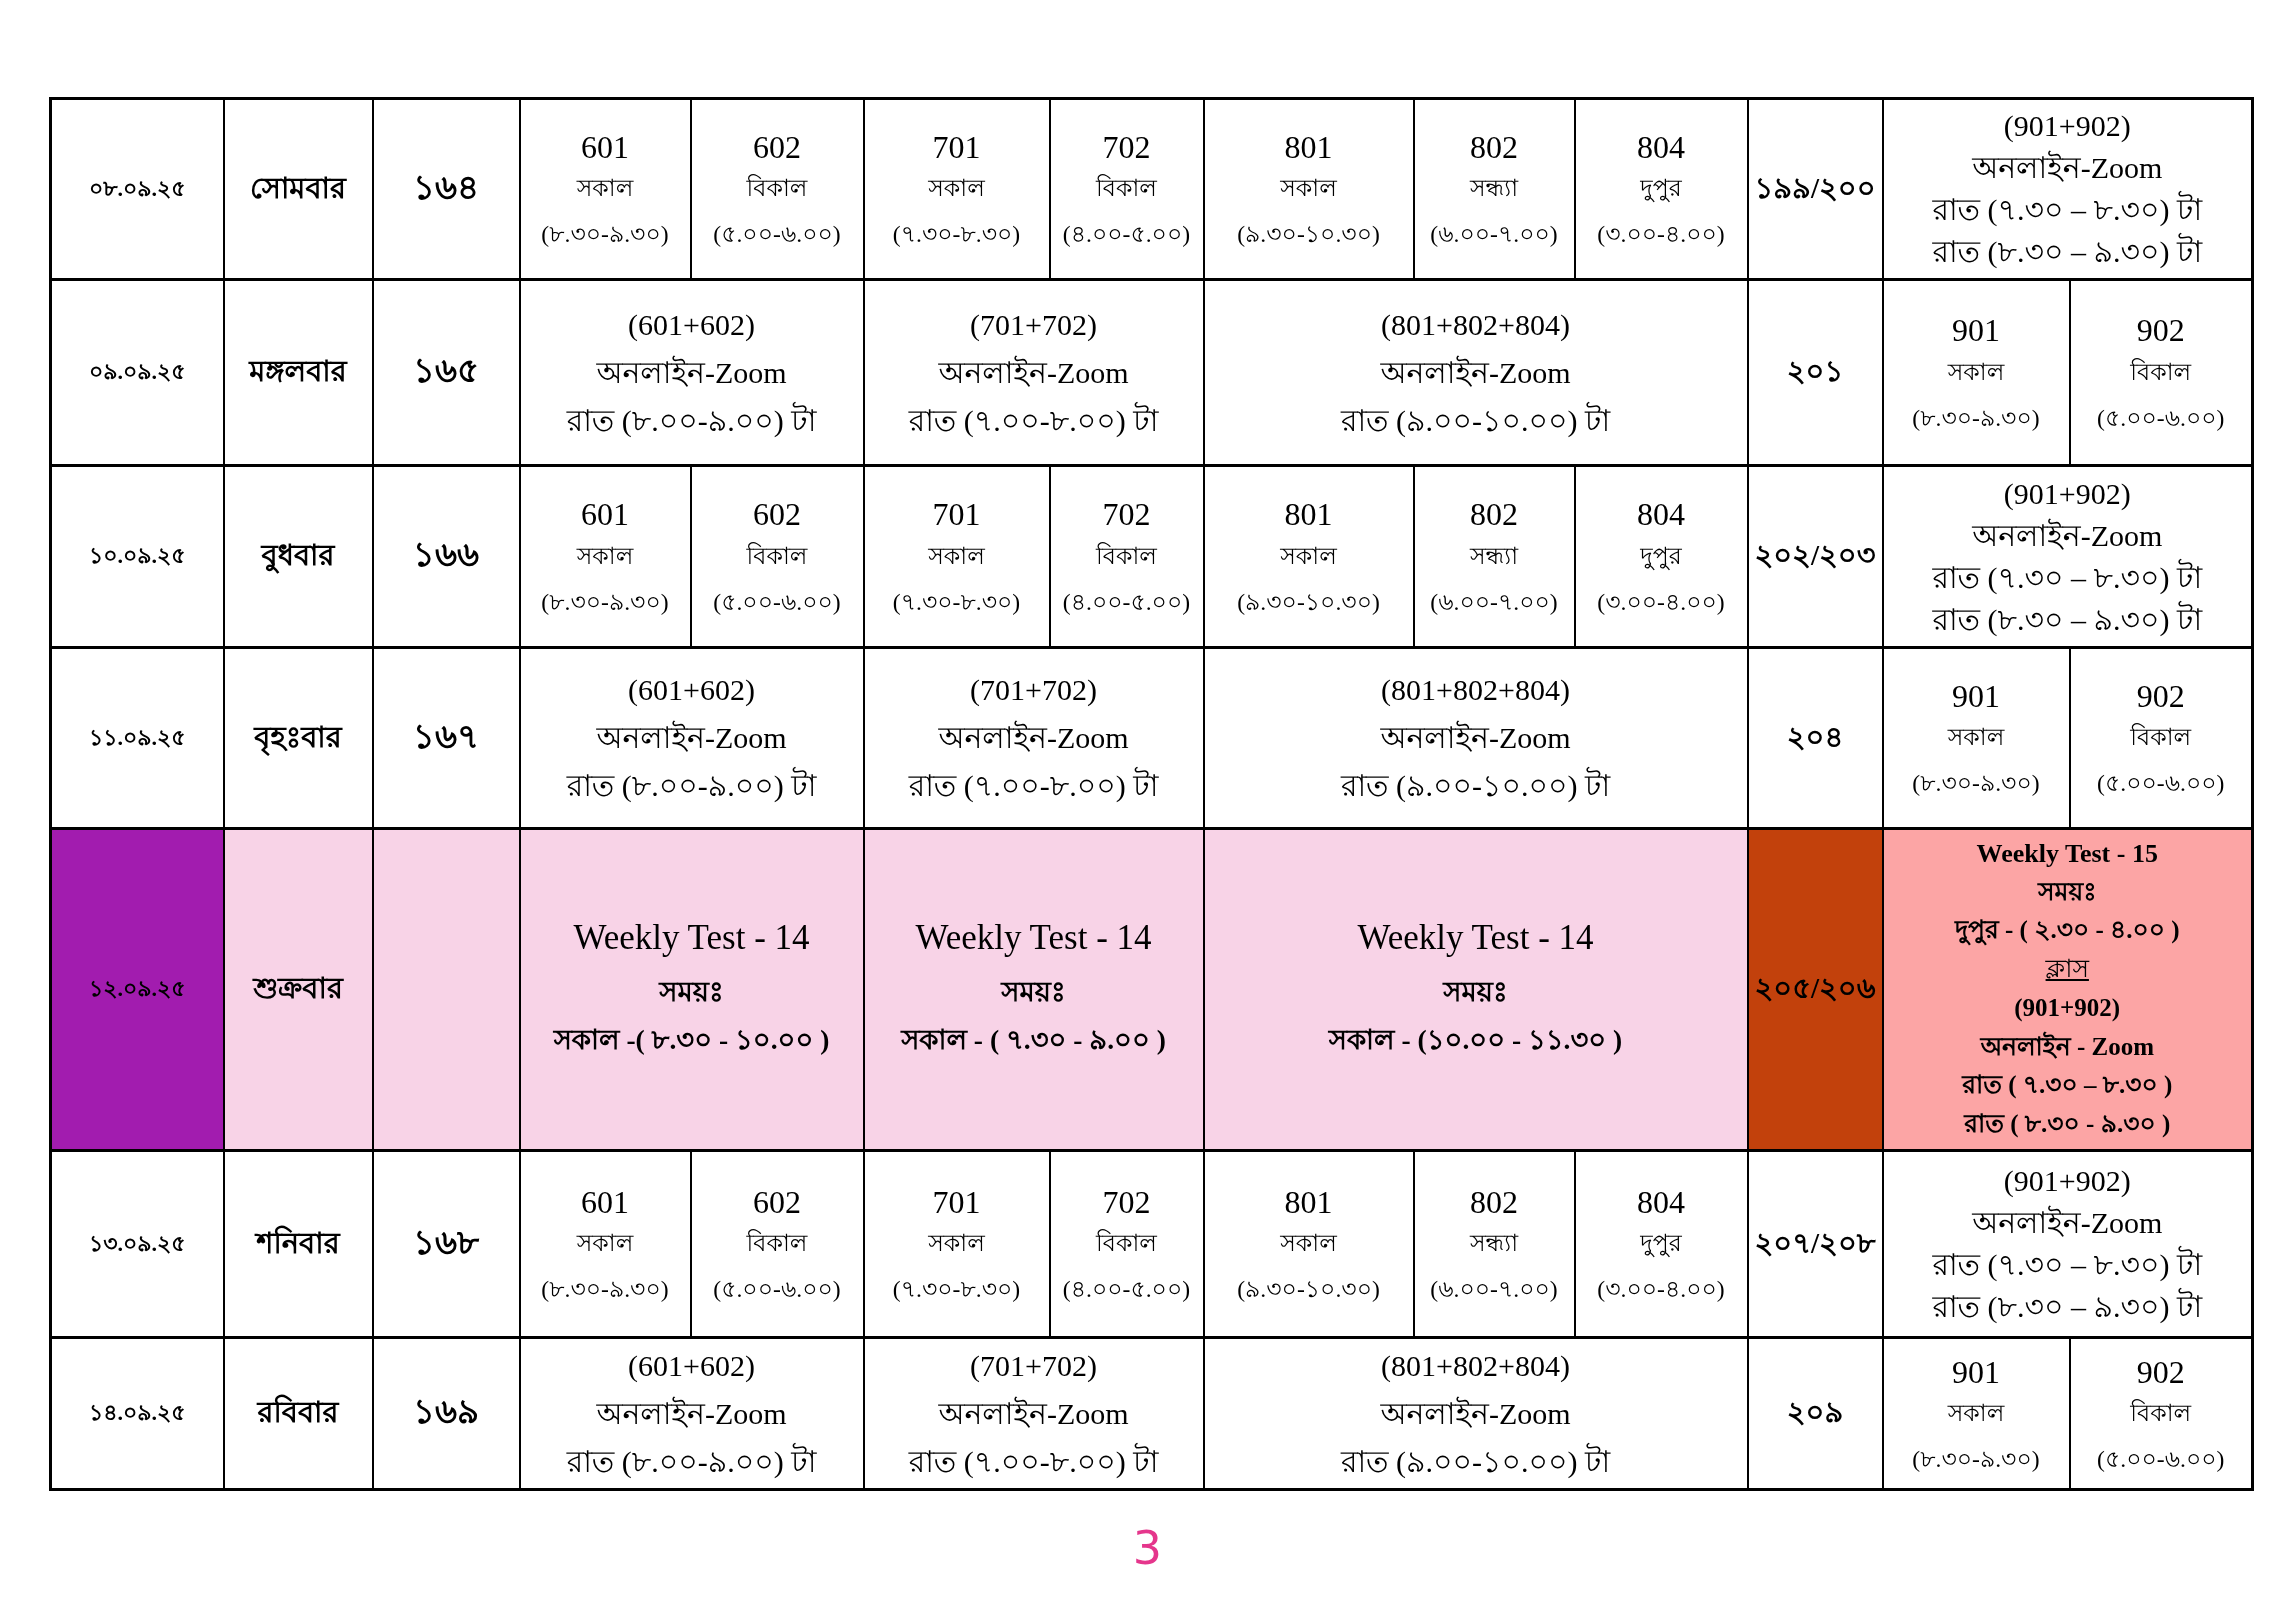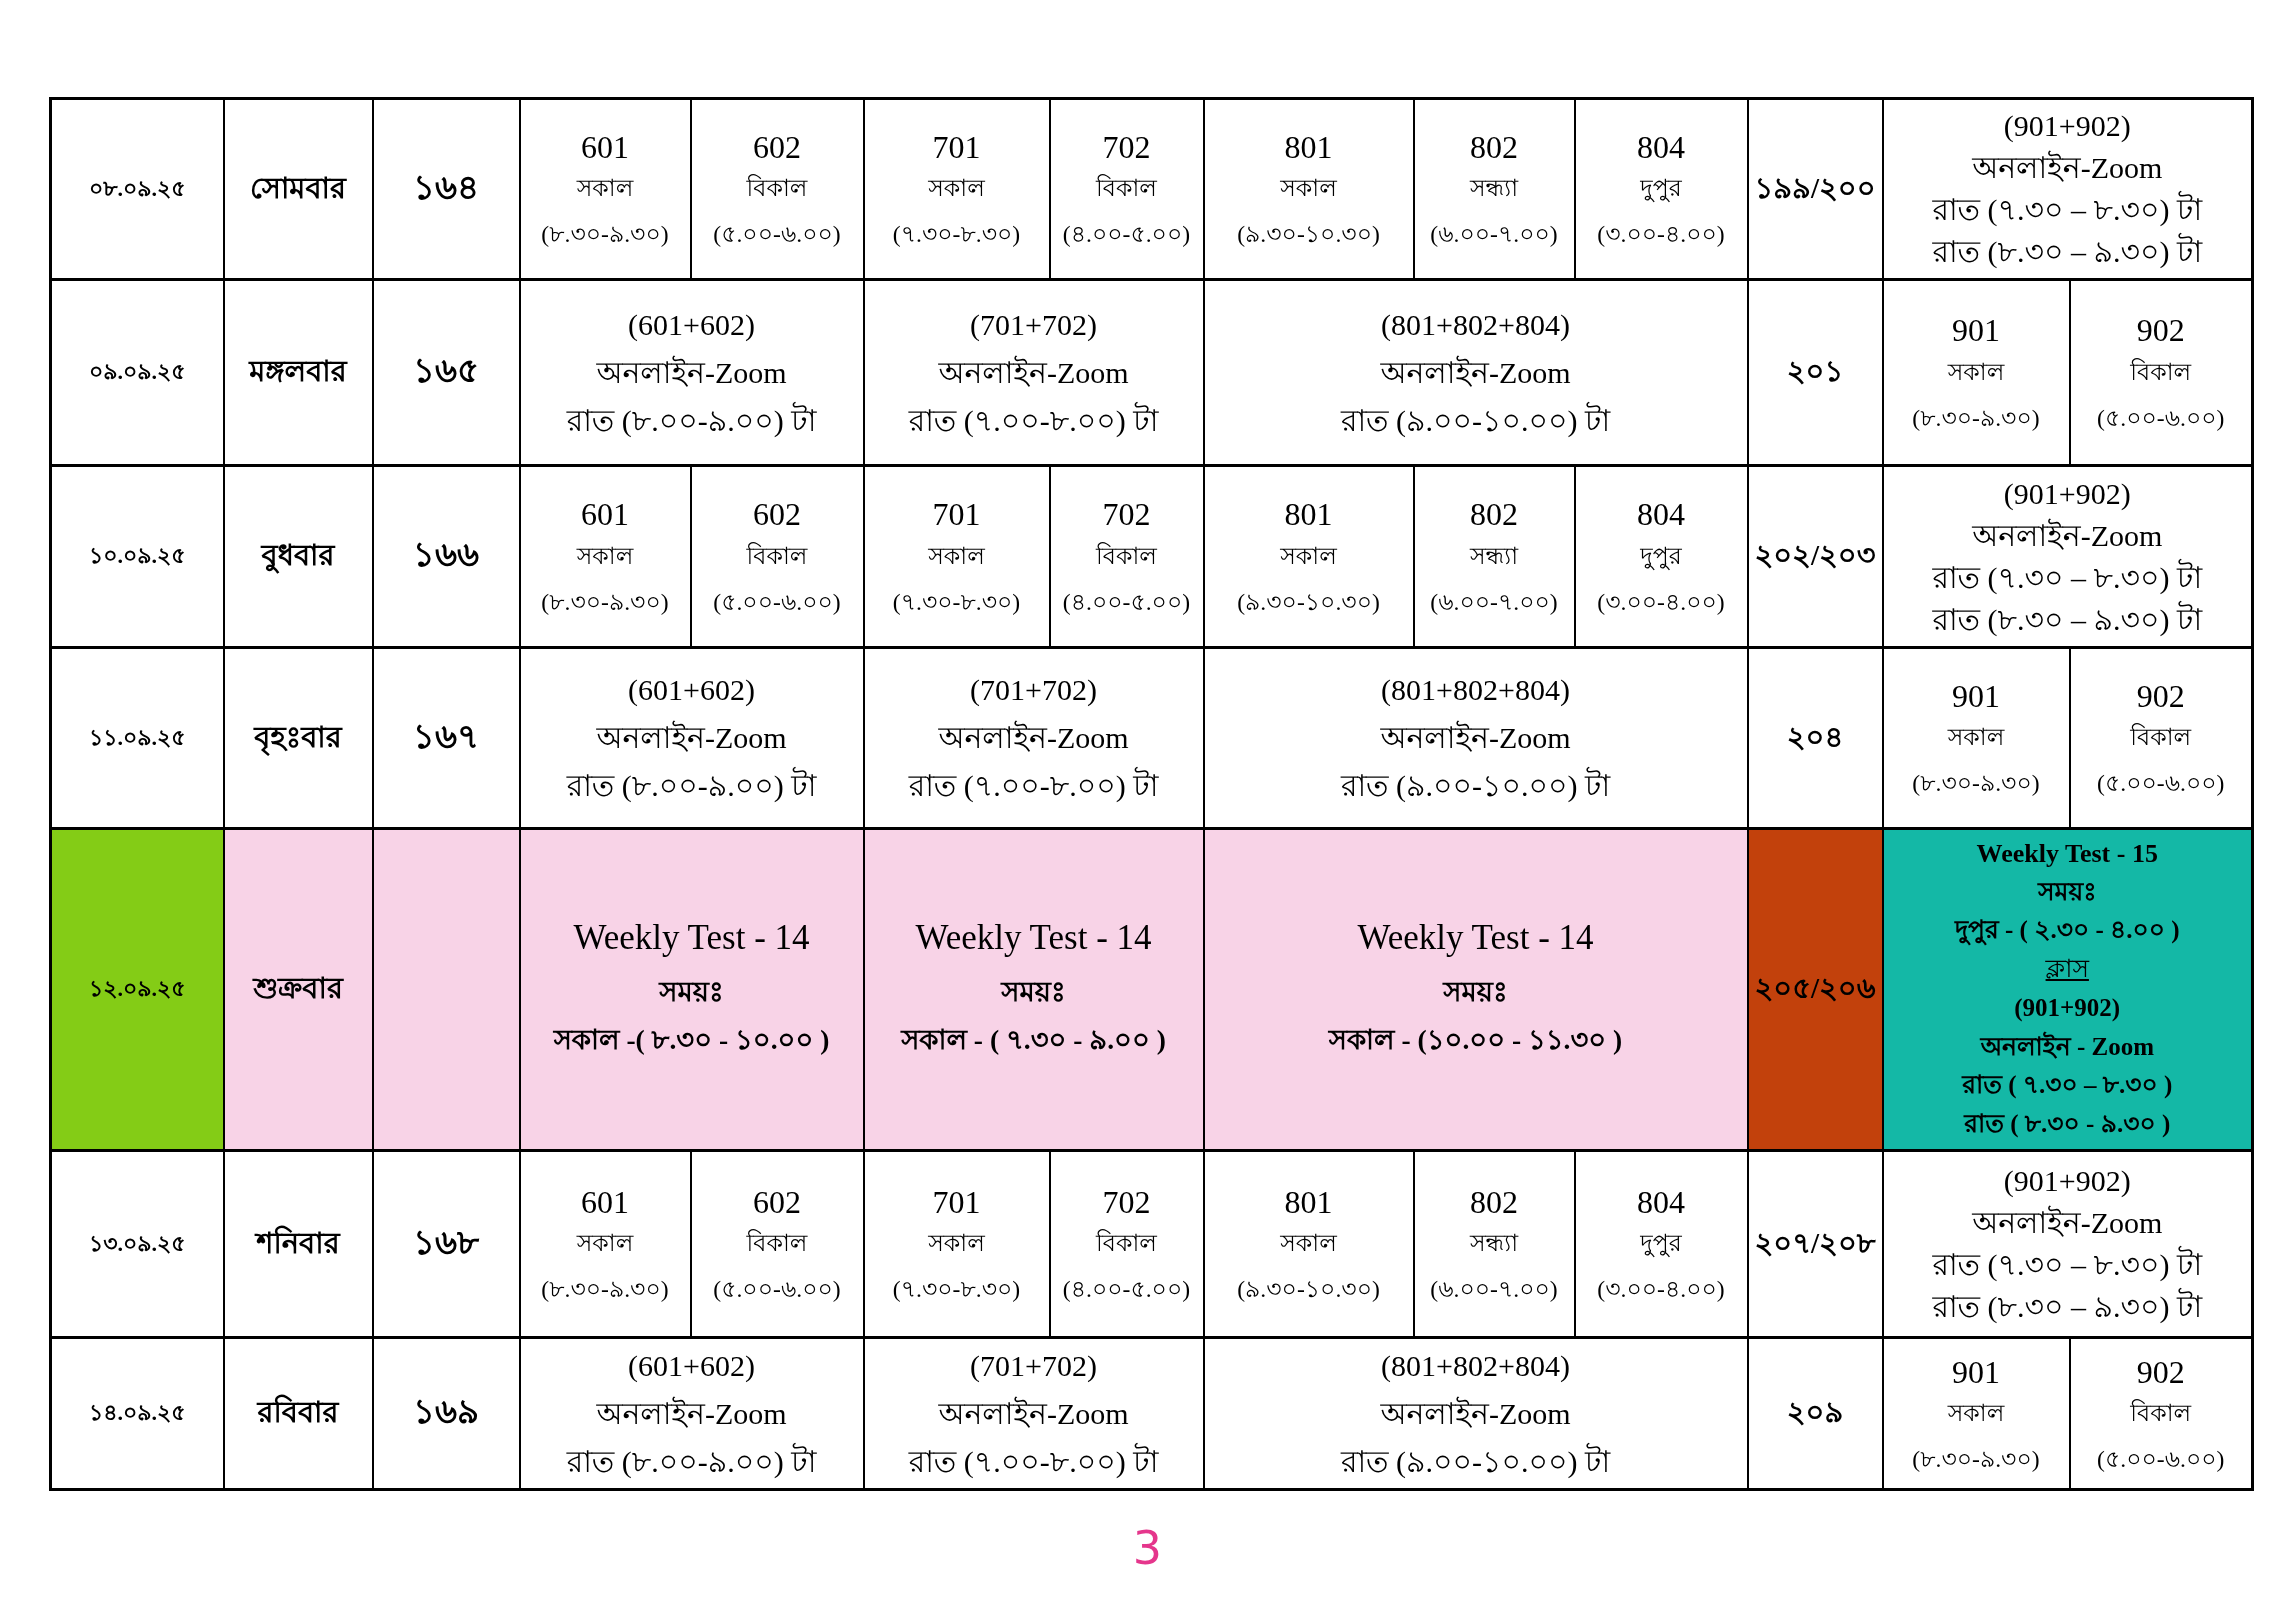--- a/index.html
+++ b/index.html
@@ -202,40 +202,40 @@
       <div class="time">(৮.৩০-৯.৩০)</div>
     </td>
     <td class="course">
       <div class="code">902</div>
       <div class="sub">বিকাল</div>
       <div class="time">(৫.০০-৬.০০)</div>
     </td>
   </tr>
 
   <tr class="pink" style="height:322px">
-    <td class="date" style="background: #84cc16;">১২.০৯.২৫</td>
+    <td class="date" style="background: #a21caf;">১২.০৯.২৫</td>
     <td class="day" style="background: rgb(248, 211, 231); text-align: center;">শুক্রবার</td>
     <td class="serial" style="background: rgb(248, 211, 231);"></td>
     <td class="wt" colspan="2" style="background: rgb(248, 211, 231);">
       <div class="wt-title">Weekly Test - 14</div>
       <div class="wt-lines">সময়ঃ
 সকাল -( ৮.৩০ - ১০.০০ )</div>
     </td>
     <td class="wt" colspan="2" style="background: rgb(248, 211, 231);">
       <div class="wt-title">Weekly Test - 14</div>
       <div class="wt-lines">সময়ঃ
 সকাল - ( ৭.৩০ - ৯.০০ )</div>
     </td>
     <td class="wt" colspan="3" style="background: rgb(248, 211, 231);">
       <div class="wt-title">Weekly Test - 14</div>
       <div class="wt-lines">সময়ঃ
 সকাল - (১০.০০ - ১১.৩০ )</div>
     </td>
     <td class="ref" style="background: #c2410c;">২০৫/২০৬</td>
-    <td class="wt15" colspan="2" style="background: #14b8a6;">
+    <td class="wt15" colspan="2" style="background: #fca5a5;">
       <div class="wt15-title">Weekly Test - 15</div>
       <div class="wt15-lines">সময়ঃ
 দুপুর - ( ২.৩০ - ৪.০০ )</div>
       <div class="wt15-klas">ক্লাস</div>
       <div class="wt15-lines">(901+902)
 অনলাইন - Zoom
 রাত ( ৭.৩০ – ৮.৩০ )
 রাত ( ৮.৩০ - ৯.৩০ )</div>
     </td>
   </tr>

